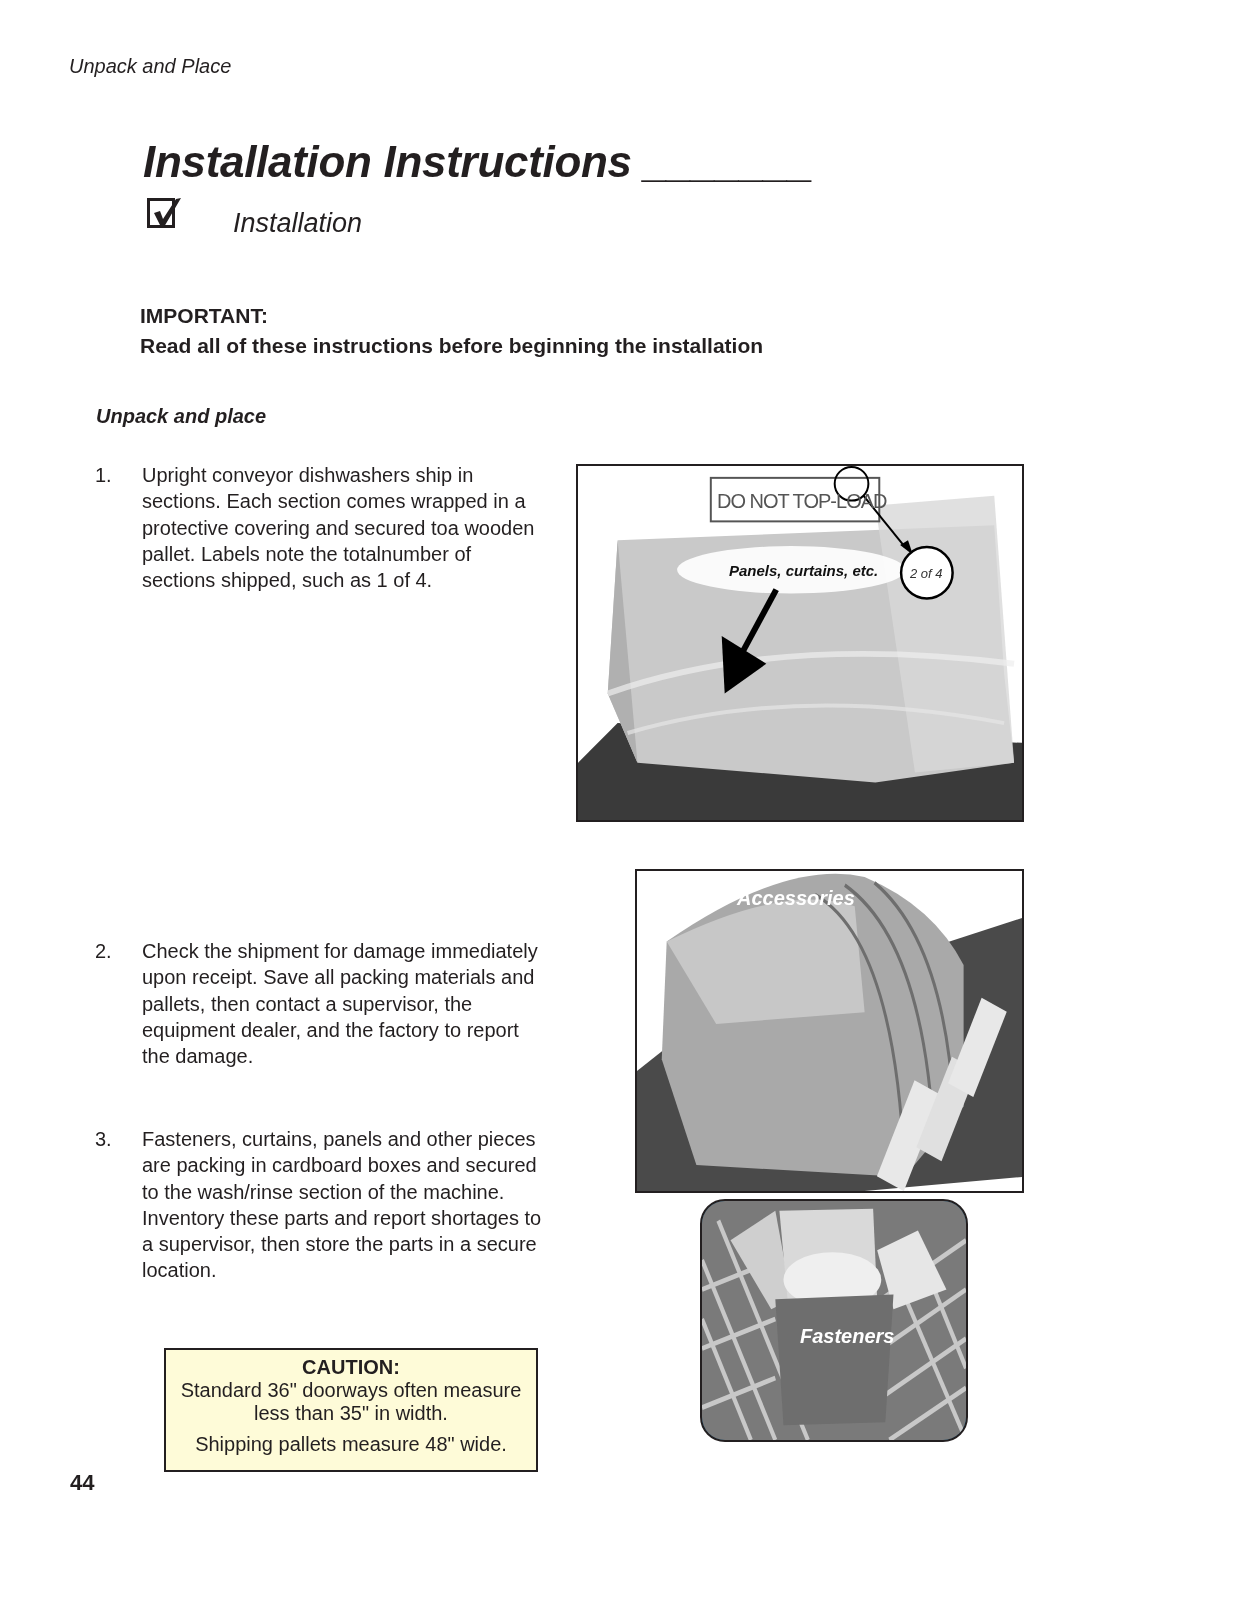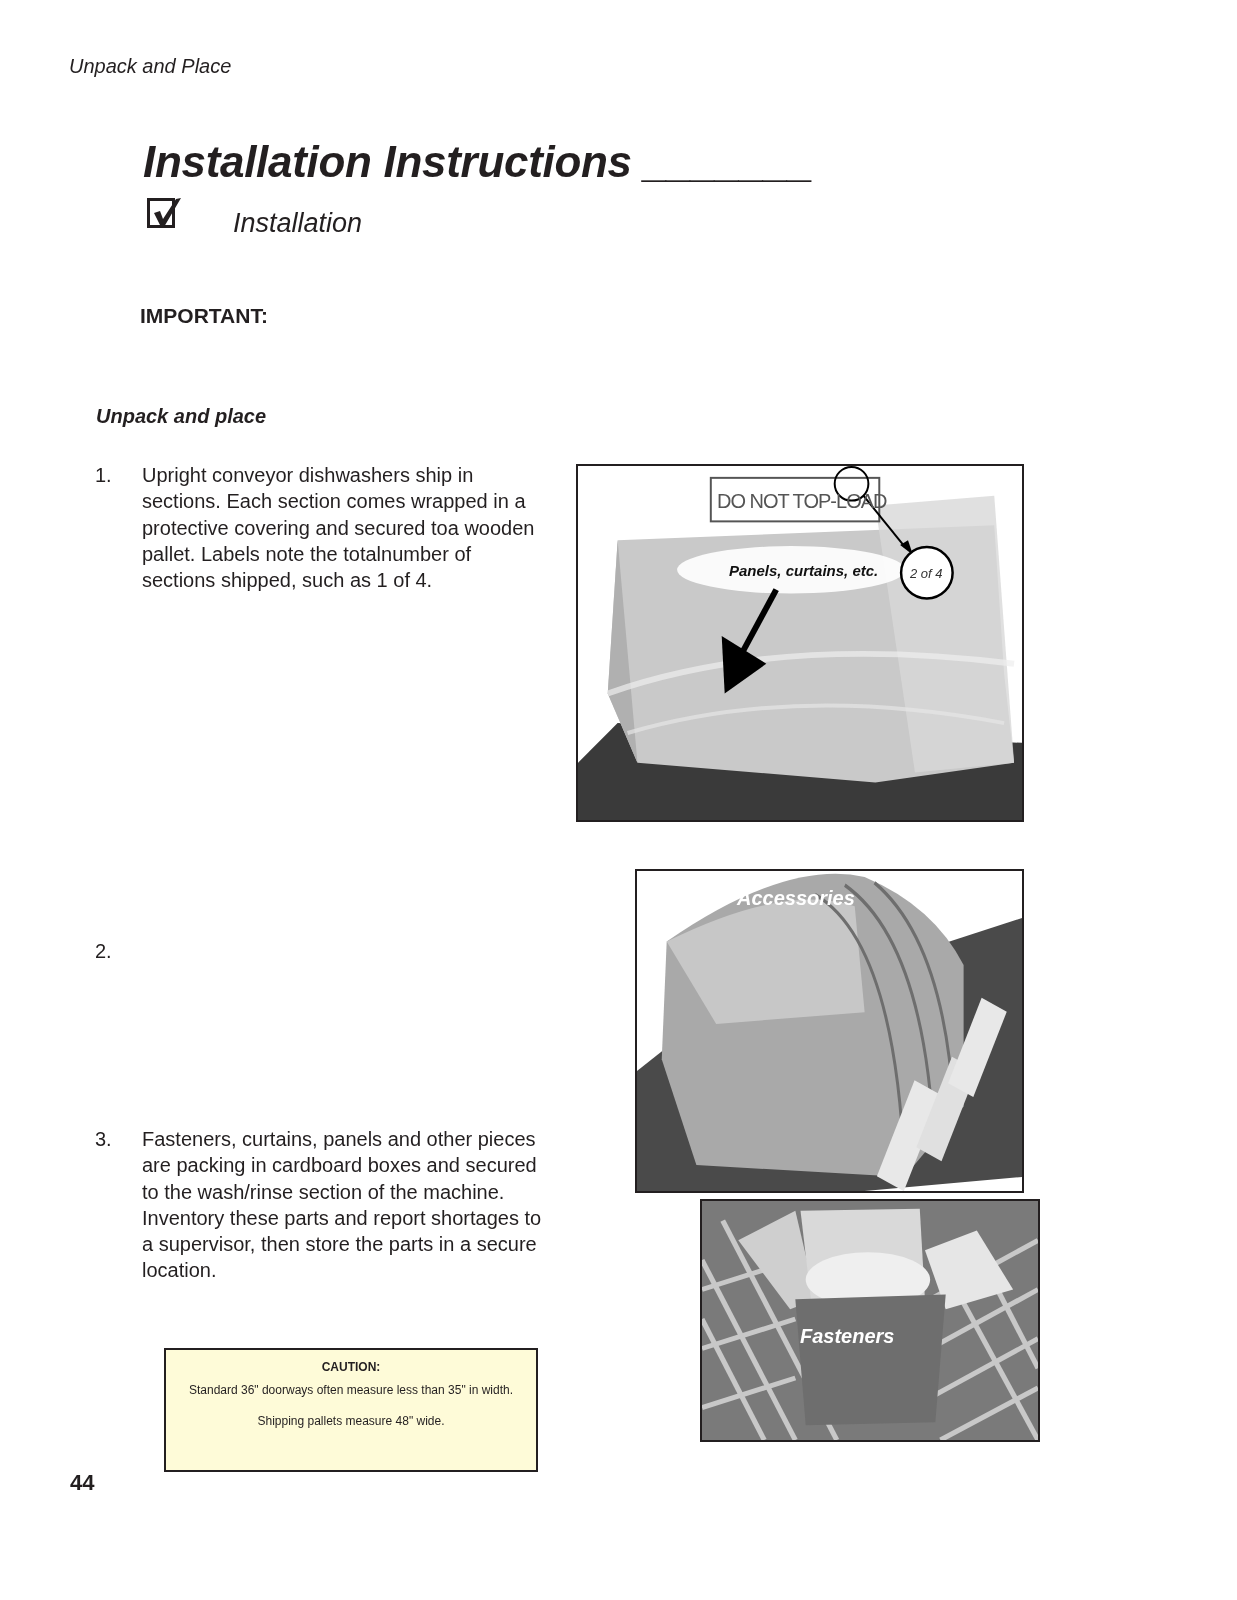--- a/index.html
+++ b/index.html
@@ -21,31 +21,31 @@
   .step .num { position: absolute; left: 0; top: 0; }
   .step .txt { position: absolute; left: 47px; top: 0; width: 400px; }
   .s1 { left: 95px; top: 462px; width: 460px; height: 170px; }
   .s2 { left: 95px; top: 938px; width: 460px; height: 170px; }
   .s3 { left: 95px; top: 1126px; width: 460px; height: 170px; }
   .s3 .txt { width: 405px; }
 
   .photo { border: 2px solid #231f20; box-sizing: border-box; overflow: hidden; background: #7dd3fc; }
   .photo1 { left: 576px; top: 464px; width: 448px; height: 358px; }
   .photo2 { left: 635px; top: 869px; width: 389px; height: 324px; background: #ffffff; padding-left: 27px; }
-  .photo3 { left: 700px; top: 1199px; width: 340px; height: 243px; background: #0c4a6e; }
+  .photo3 { left: 700px; top: 1199px; width: 268px; height: 243px; background: #0c4a6e; border-radius: 25px; }
   .photo svg { position: absolute; left: 0; top: 0; width: 100%; height: 100%; }
   .photo-label { position: absolute; font-weight: bold; font-style: italic; font-size: 20px; color: #ffffff; }
   .photo1 .photo-label { color: #111; font-size: 15px; left: 151px; top: 96px; }
   .photo2 .photo-label { left: 100px; top: 16px; }
   .photo3 .photo-label { left: 98px; top: 124px; }
   .sign-text { position: absolute; left: 139px; top: 24px; font-size: 20px; color: #555; letter-spacing: -1px; }
 
   .caution {
     left: 164px; top: 1348px; width: 374px; height: 124px; box-sizing: border-box;
-    border: 2px solid #231f20; background: #fefbd8; text-align: center; font-size: 12px; line-height: 23px;
+    border: 2px solid #231f20; background: #fefbd8; text-align: center; font-size: 20px; line-height: 23px;
     padding-top: 6px;
   }
   .caution .c-title { font-weight: bold; }
   .caution .c-line3 { margin-top: 8px; }
   .page-num { left: 70px; top: 1470px; font-size: 22px; font-weight: bold; }
 </style>
 </head>
 <body>
 
 <div class="abs running-head">Unpack and Place</div>
@@ -54,30 +54,32 @@
 
 <div class="abs check-box">
   <svg width="34" height="34" viewBox="0 0 34 34">
     <path d="M4 18 L10 16 L13 24 L26 4 L31 3 L14 32 L11 32 Z" fill="#231f20"></path>
   </svg>
 </div>
 <div class="abs subtitle">Installation</div>
 
 <div class="abs important">
   <div>IMPORTANT:</div>
+  <div>Read all of these instructions before beginning the installation</div>
 </div>
 
 <div class="abs section-head">Unpack and place</div>
 
 <div class="abs step s1">
   <span class="num">1.</span>
   <span class="txt">Upright conveyor dishwashers ship in sections.  Each section comes wrapped in a protective covering and secured toa wooden pallet.  Labels note the totalnumber of sections shipped, such as 1 of 4.</span>
 </div>
 <div class="abs step s2">
   <span class="num">2.</span>
+  <span class="txt">Check the shipment for damage immediately upon receipt. Save all packing materials and pallets, then contact a supervisor, the equipment dealer, and the factory to report the damage.</span>
 </div>
 <div class="abs step s3">
   <span class="num">3.</span>
   <span class="txt">Fasteners, curtains, panels and other pieces are packing in cardboard boxes and secured to the wash/rinse section of the machine. Inventory these parts and report shortages to a supervisor, then store the parts in a secure location.</span>
 </div>
 
 <div class="abs photo photo1">
   <svg viewBox="0 0 448 358" preserveAspectRatio="none">
     <rect x="0" y="0" width="448" height="358" fill="#ffffff"></rect>
     <path d="M0 300 L40 260 L448 280 L448 358 L0 358 Z" fill="#3a3a3a"></path>

